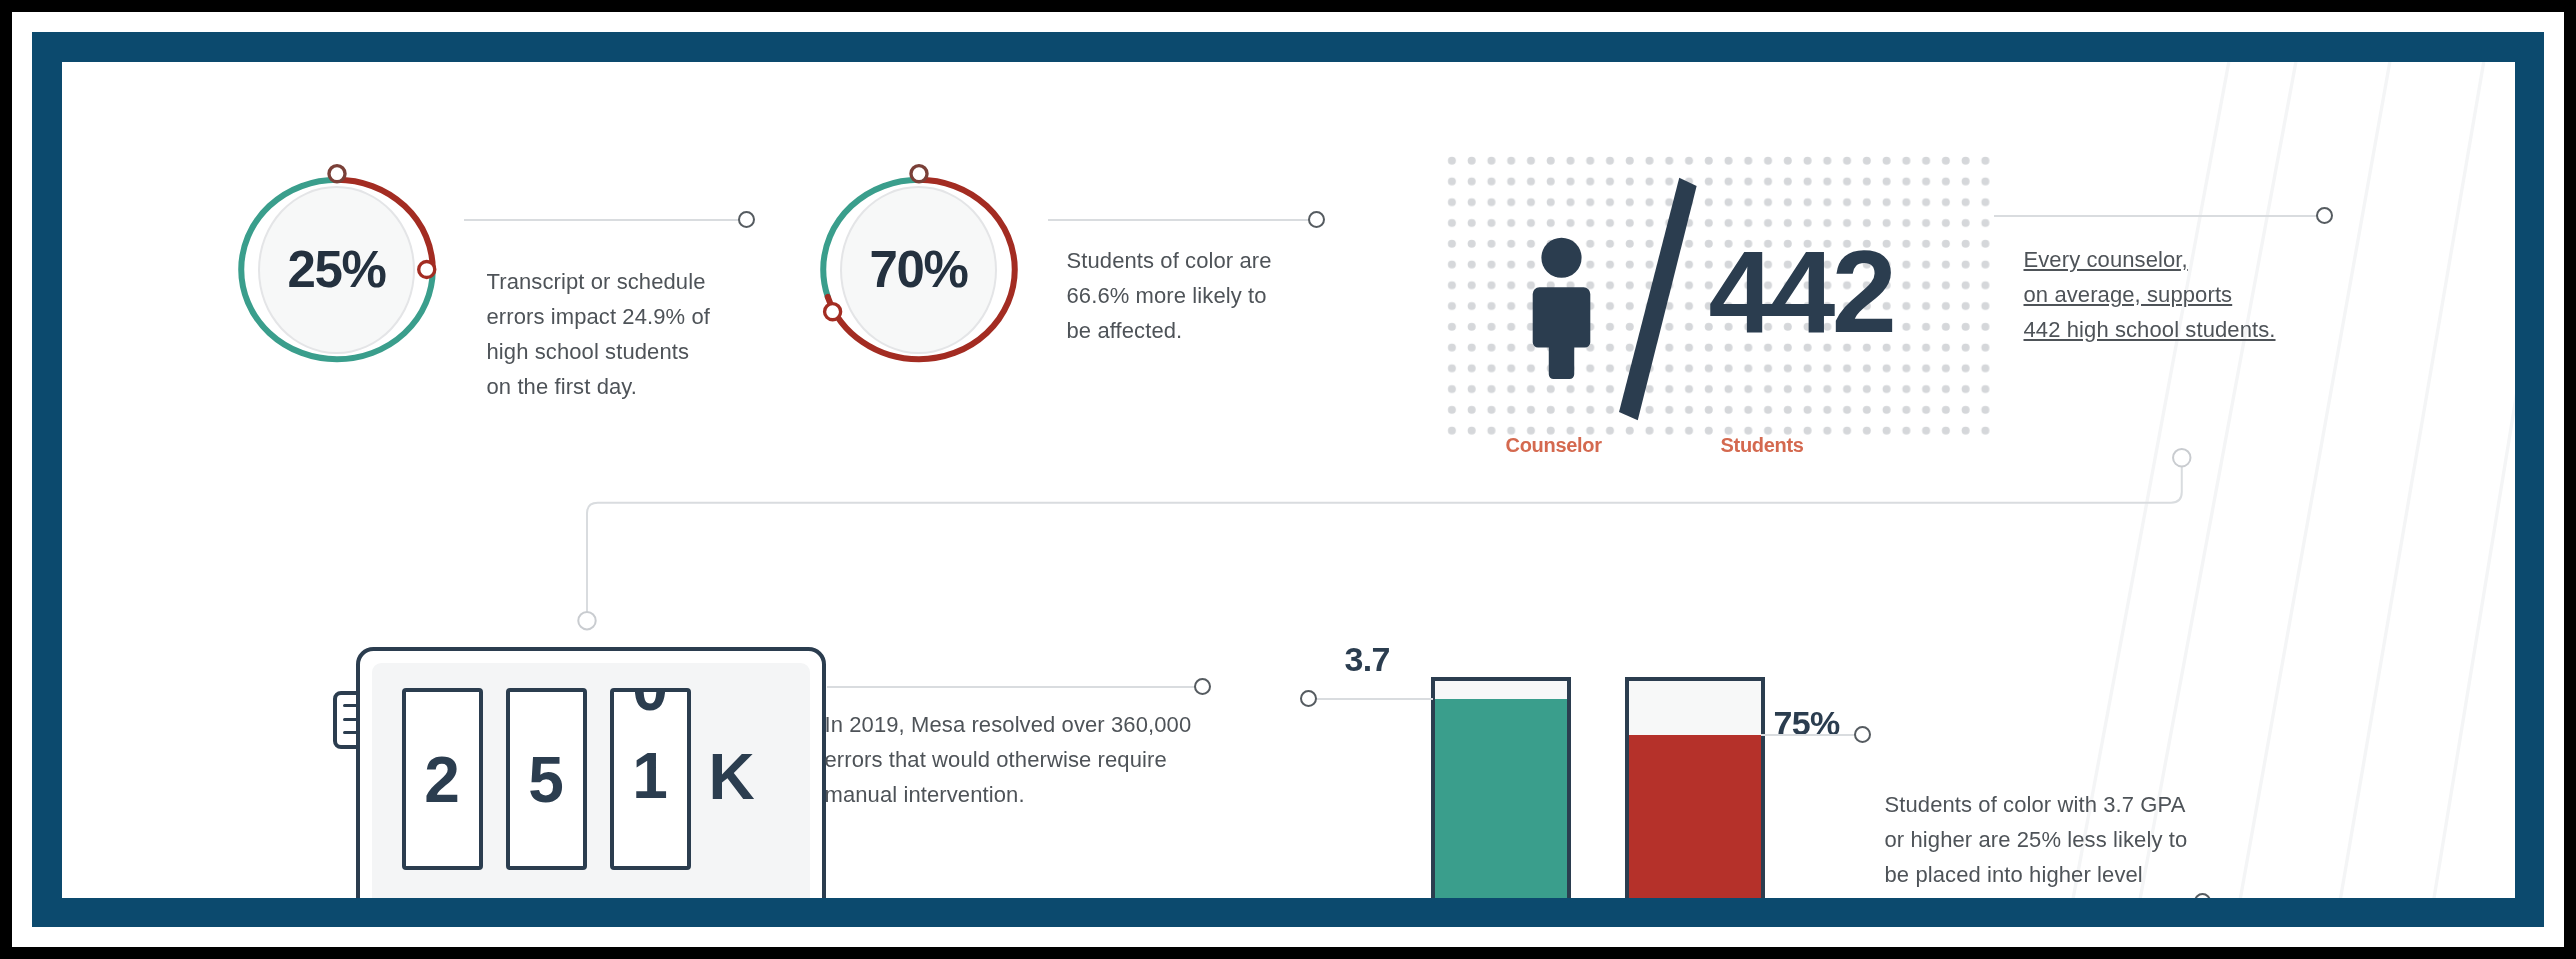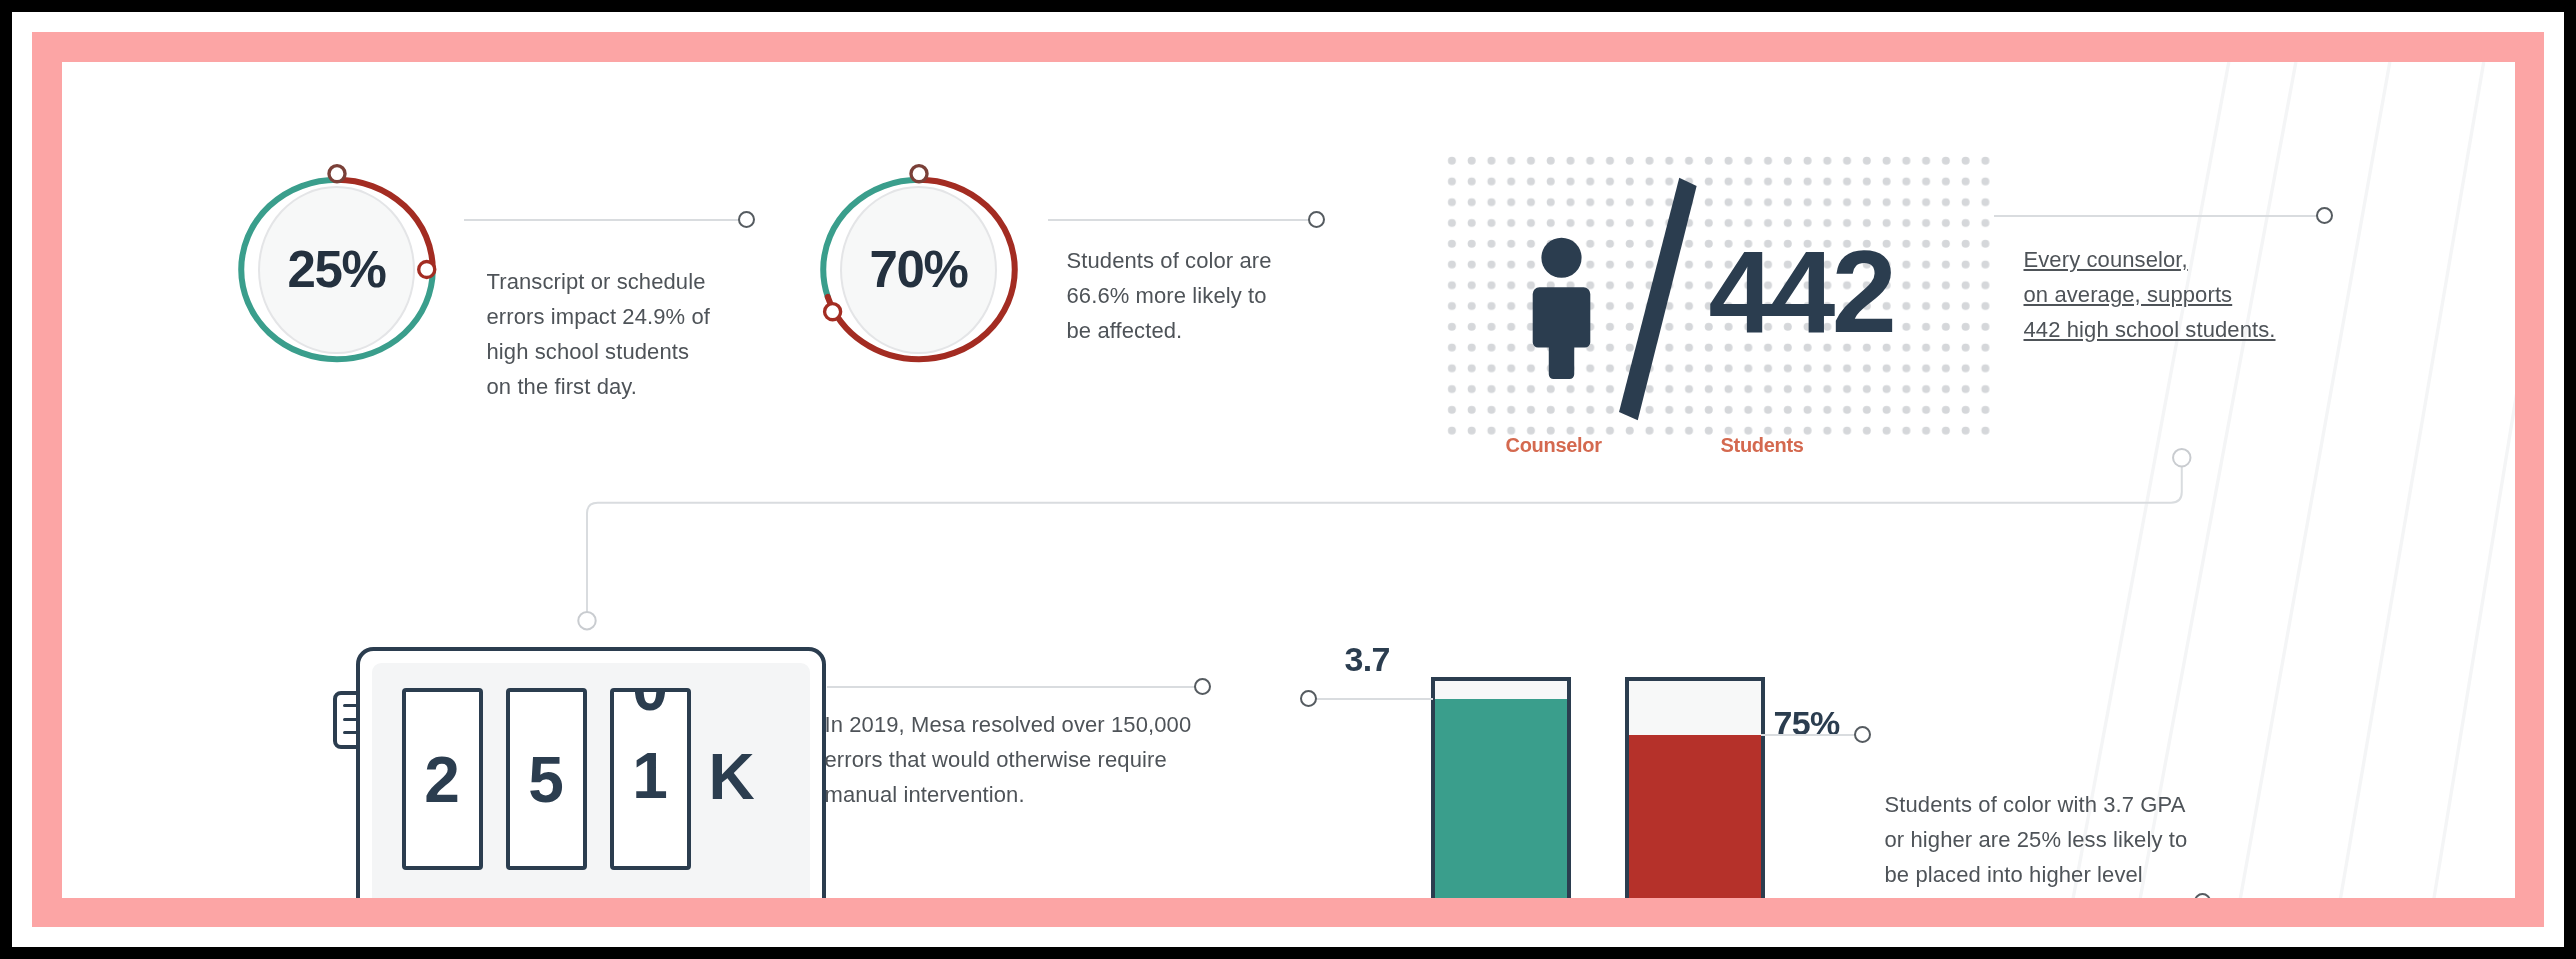--- a/index.html
+++ b/index.html
@@ -16,21 +16,21 @@
     background:#000;
   }
   .frame-white{
     position:absolute;
     left:12px; top:12px; right:12px; bottom:12px;
     background:#ffffff;
   }
   .frame-inner{
     position:absolute;
     left:20px; top:20px; right:20px; bottom:20px;
-    background:#fca5a5;
+    background:#0c4a6e;
   }
   .canvas{
     position:absolute;
     left:29.5px; top:29.5px; right:29.5px; bottom:29.5px;
     background:#ffffff;
     overflow:hidden;
   }
 
   
   .streaks{ position:absolute; inset:0; pointer-events:none; }
@@ -263,21 +263,21 @@
            </div>
          </div>
          <div class="odo-k" style="left:337px; top:82px;">K</div>
 
        </div>
      </div>
 
      <div class="lead" style="left:765px; top:624px; width:376px;"></div>
      <div class="ring" style="left:1132px; top:616px;"></div>
 
-     <div class="copy" style="left:763px; top:645px; width:416px;">In 2019, Mesa resolved over 150,000
+     <div class="copy" style="left:763px; top:645px; width:416px;">In 2019, Mesa resolved over 360,000
 errors that would otherwise require
 manual intervention.</div>
 
      <div style="position:absolute; left:1295px; top:590px; width:483px; height:282px;">
 
        <div class="bar-outline" style="left:74px; top:25.5px; width:140px; height:227px;">
          <div class="bar-fill" style="height:92%; background:#3a9e8c;"></div>
        </div>
 
        <div class="bar-outline" style="left:268px; top:25.5px; width:140px; height:227px;">

